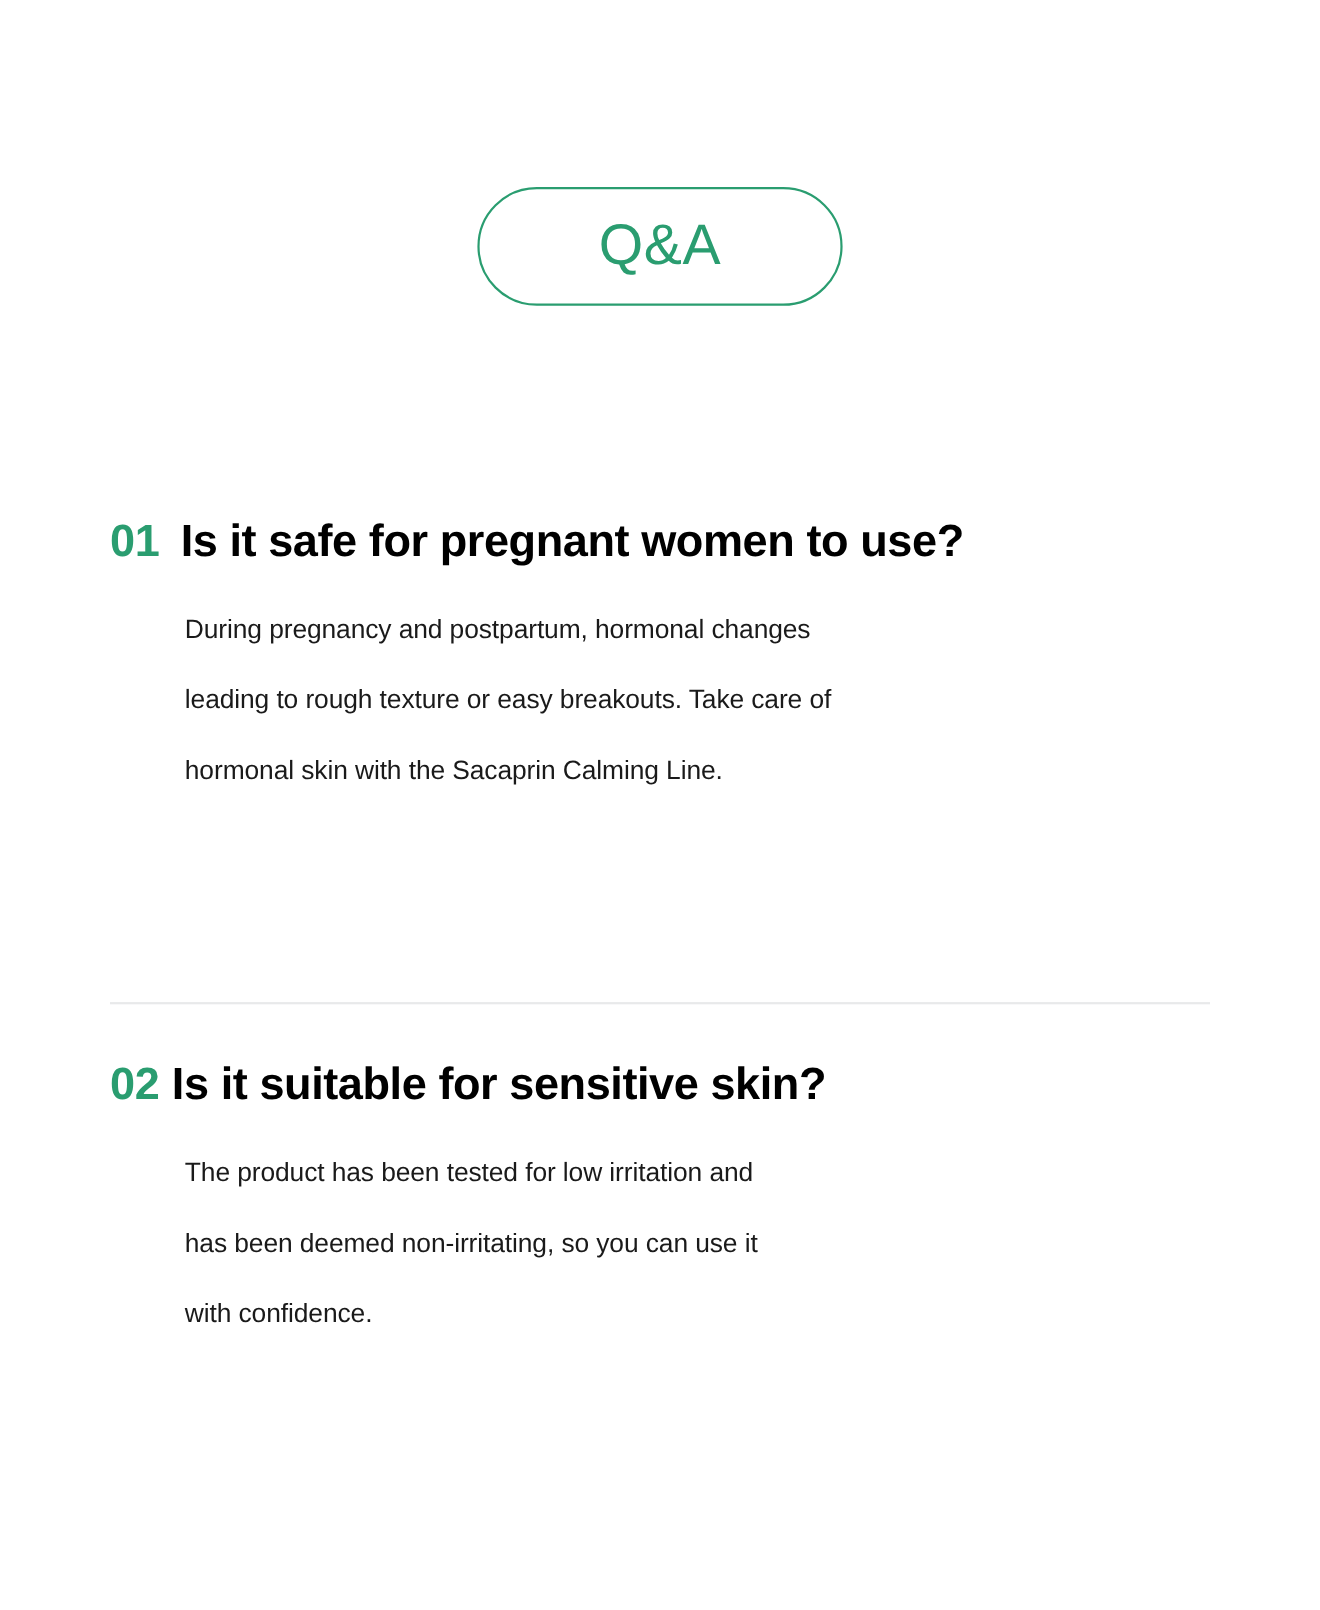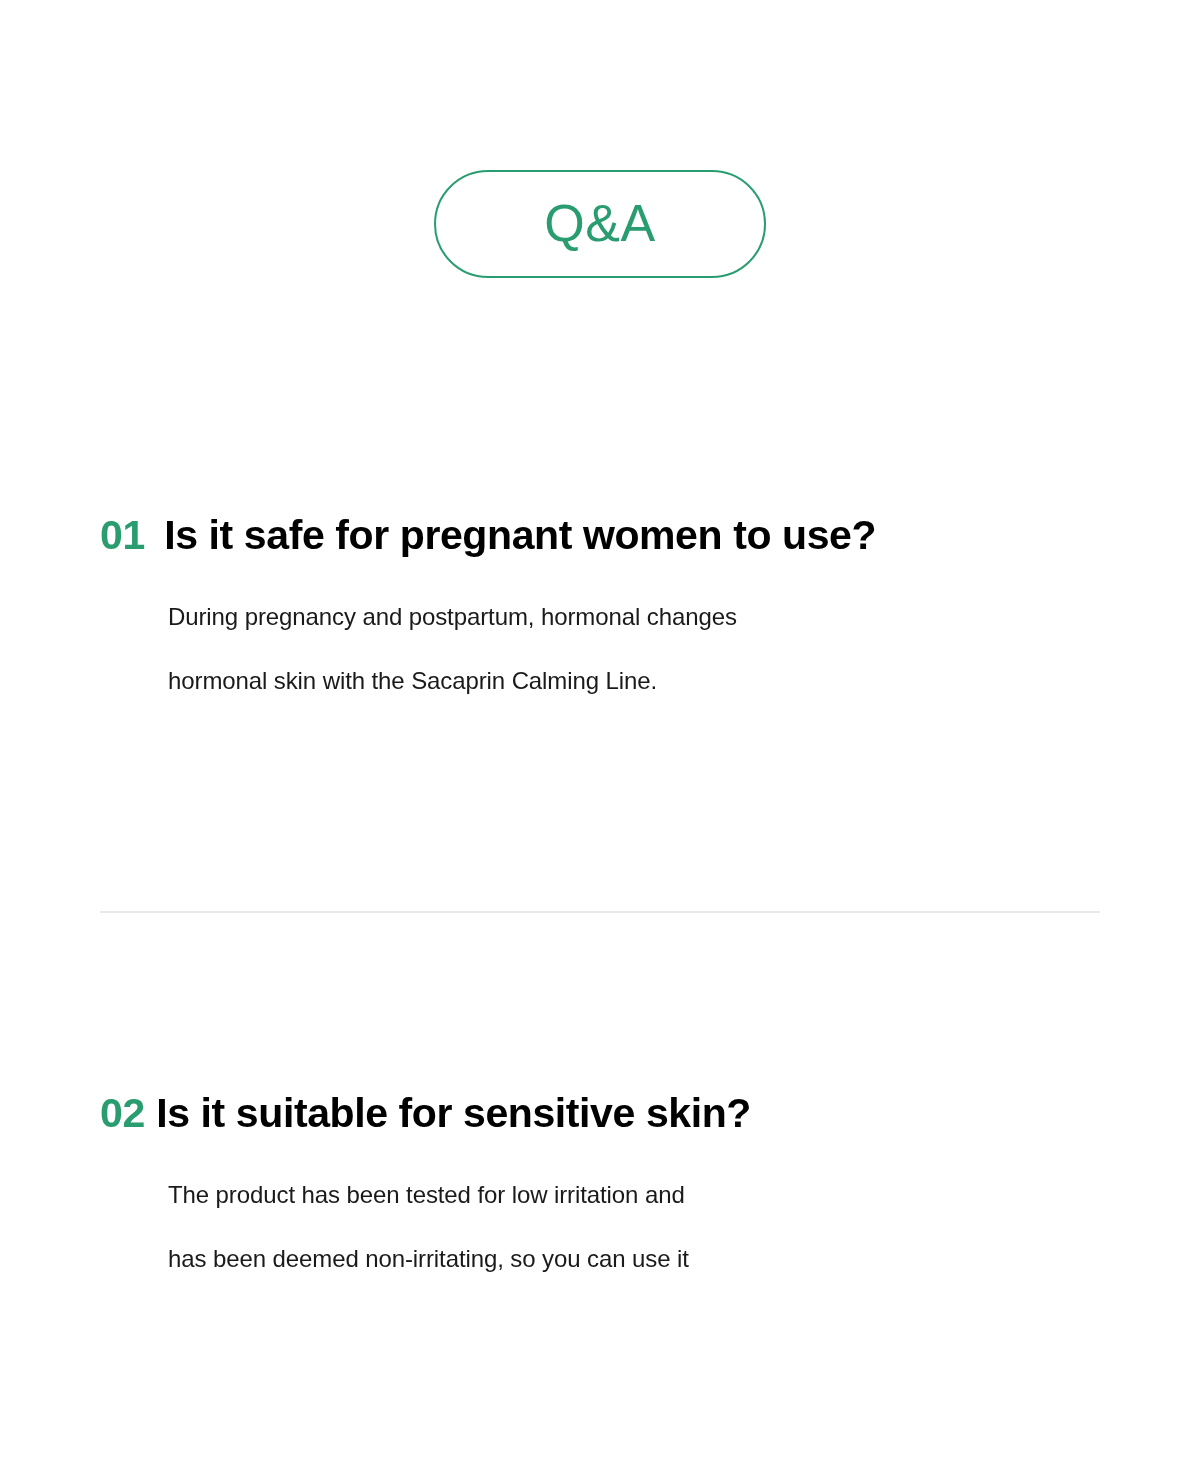--- a/index.html
+++ b/index.html
@@ -55,21 +55,20 @@
   
   .faq-list {
     position: absolute;
     top: 466px;
     left: 100px;
     width: 1000px;
   }
 
   .faq-item {
     position: relative;
-    margin-top: 44px;
   }
 
   .faq-question {
     display: flex;
     align-items: baseline;
     color: #2A9D70;
     font-family: "Liberation Sans", "DejaVu Sans", sans-serif;
     font-weight: 700;
     font-size: 41px;
     line-height: 1.25;
@@ -121,21 +120,21 @@
     width: 1000px;
     height: 2px;
     background: #E8E9EA;
     border: 0;
     margin: 0;
   }
 
   
   .faq-item-2 {
     position: absolute;
-    top: 1044px;
+    top: 960px;
     left: 100px;
     width: 1000px;
   }
 </style>
 </head>
 <body>
 
 <div class="page">
 
   <div class="badge-wrap">
@@ -143,31 +142,33 @@
   </div>
 
   <div class="faq-list">
     <div class="faq-item gap-wide">
       <div class="faq-question">
         <span class="faq-num">01</span>
         <span class="faq-q-text">Is it safe for pregnant women to use?</span>
       </div>
       <div class="faq-answer">
         <span class="ln">During pregnancy and postpartum, hormonal changes</span>
+        <span class="ln">leading to rough texture or easy breakouts. Take care of</span>
         <span class="ln">hormonal skin with the Sacaprin Calming Line.</span>
       </div>
     </div>
   </div>
 
   <hr class="divider">
 
   <div class="faq-item faq-item-2 gap-narrow">
     <div class="faq-question">
       <span class="faq-num">02</span>
       <span class="faq-q-text">Is it suitable for sensitive skin?</span>
     </div>
     <div class="faq-answer">
       <span class="ln">The product has been tested for low irritation and</span>
       <span class="ln">has been deemed non-irritating, so you can use it</span>
+      <span class="ln">with confidence.</span>
     </div>
   </div>
 
 </div>
 
 </body></html>

